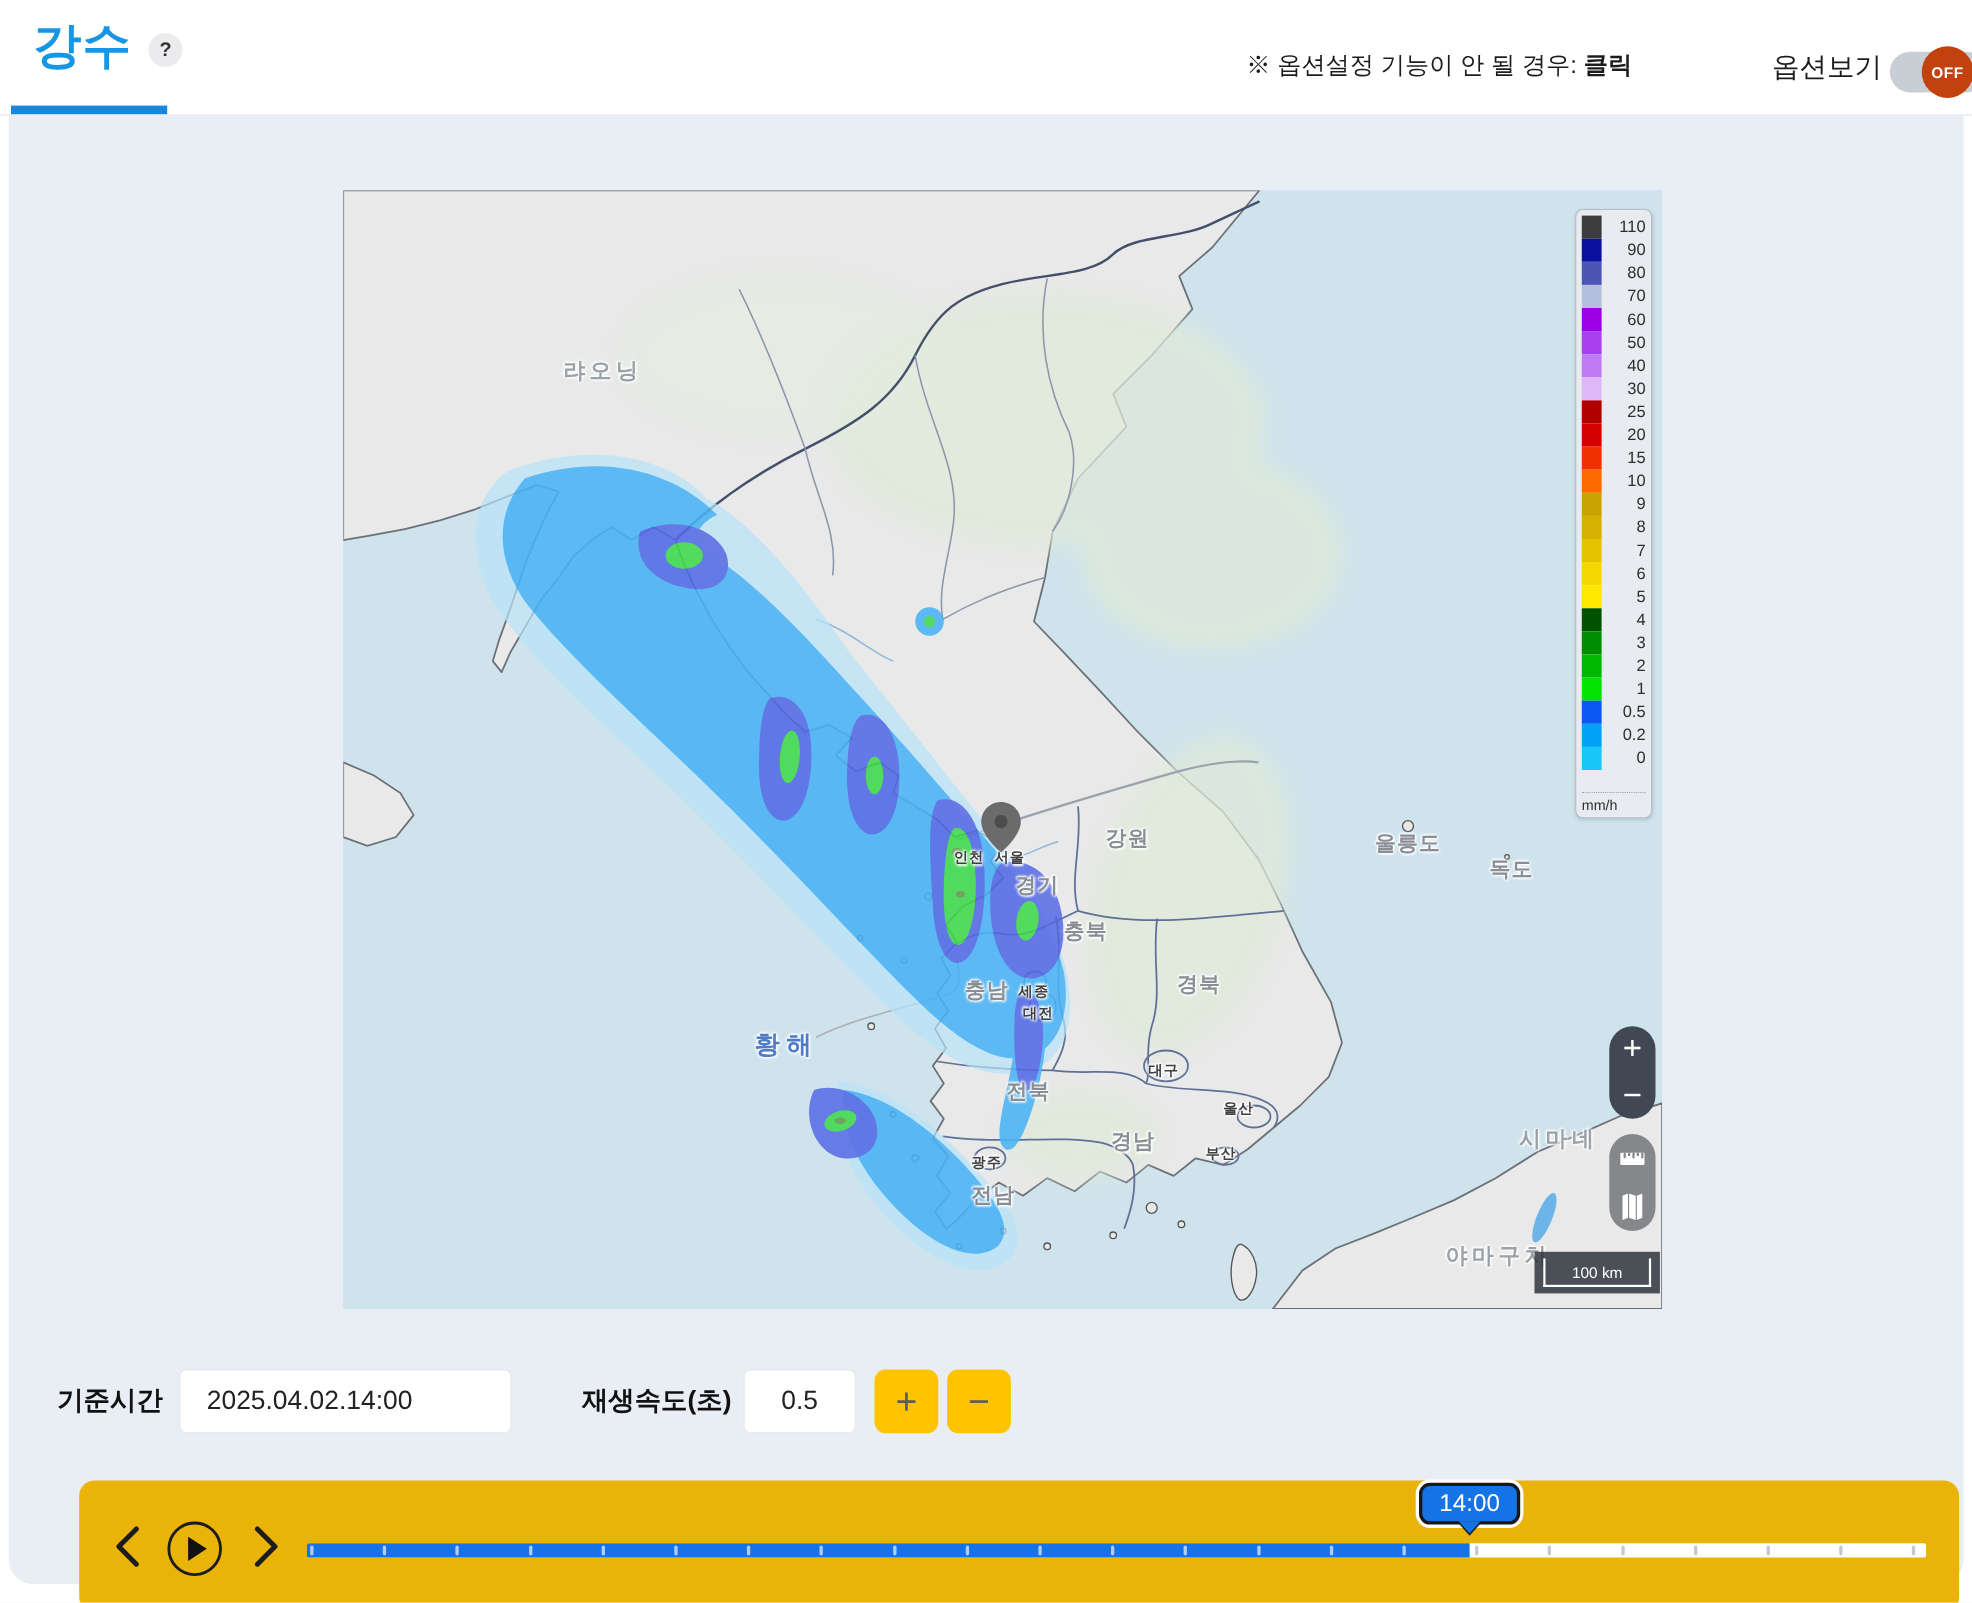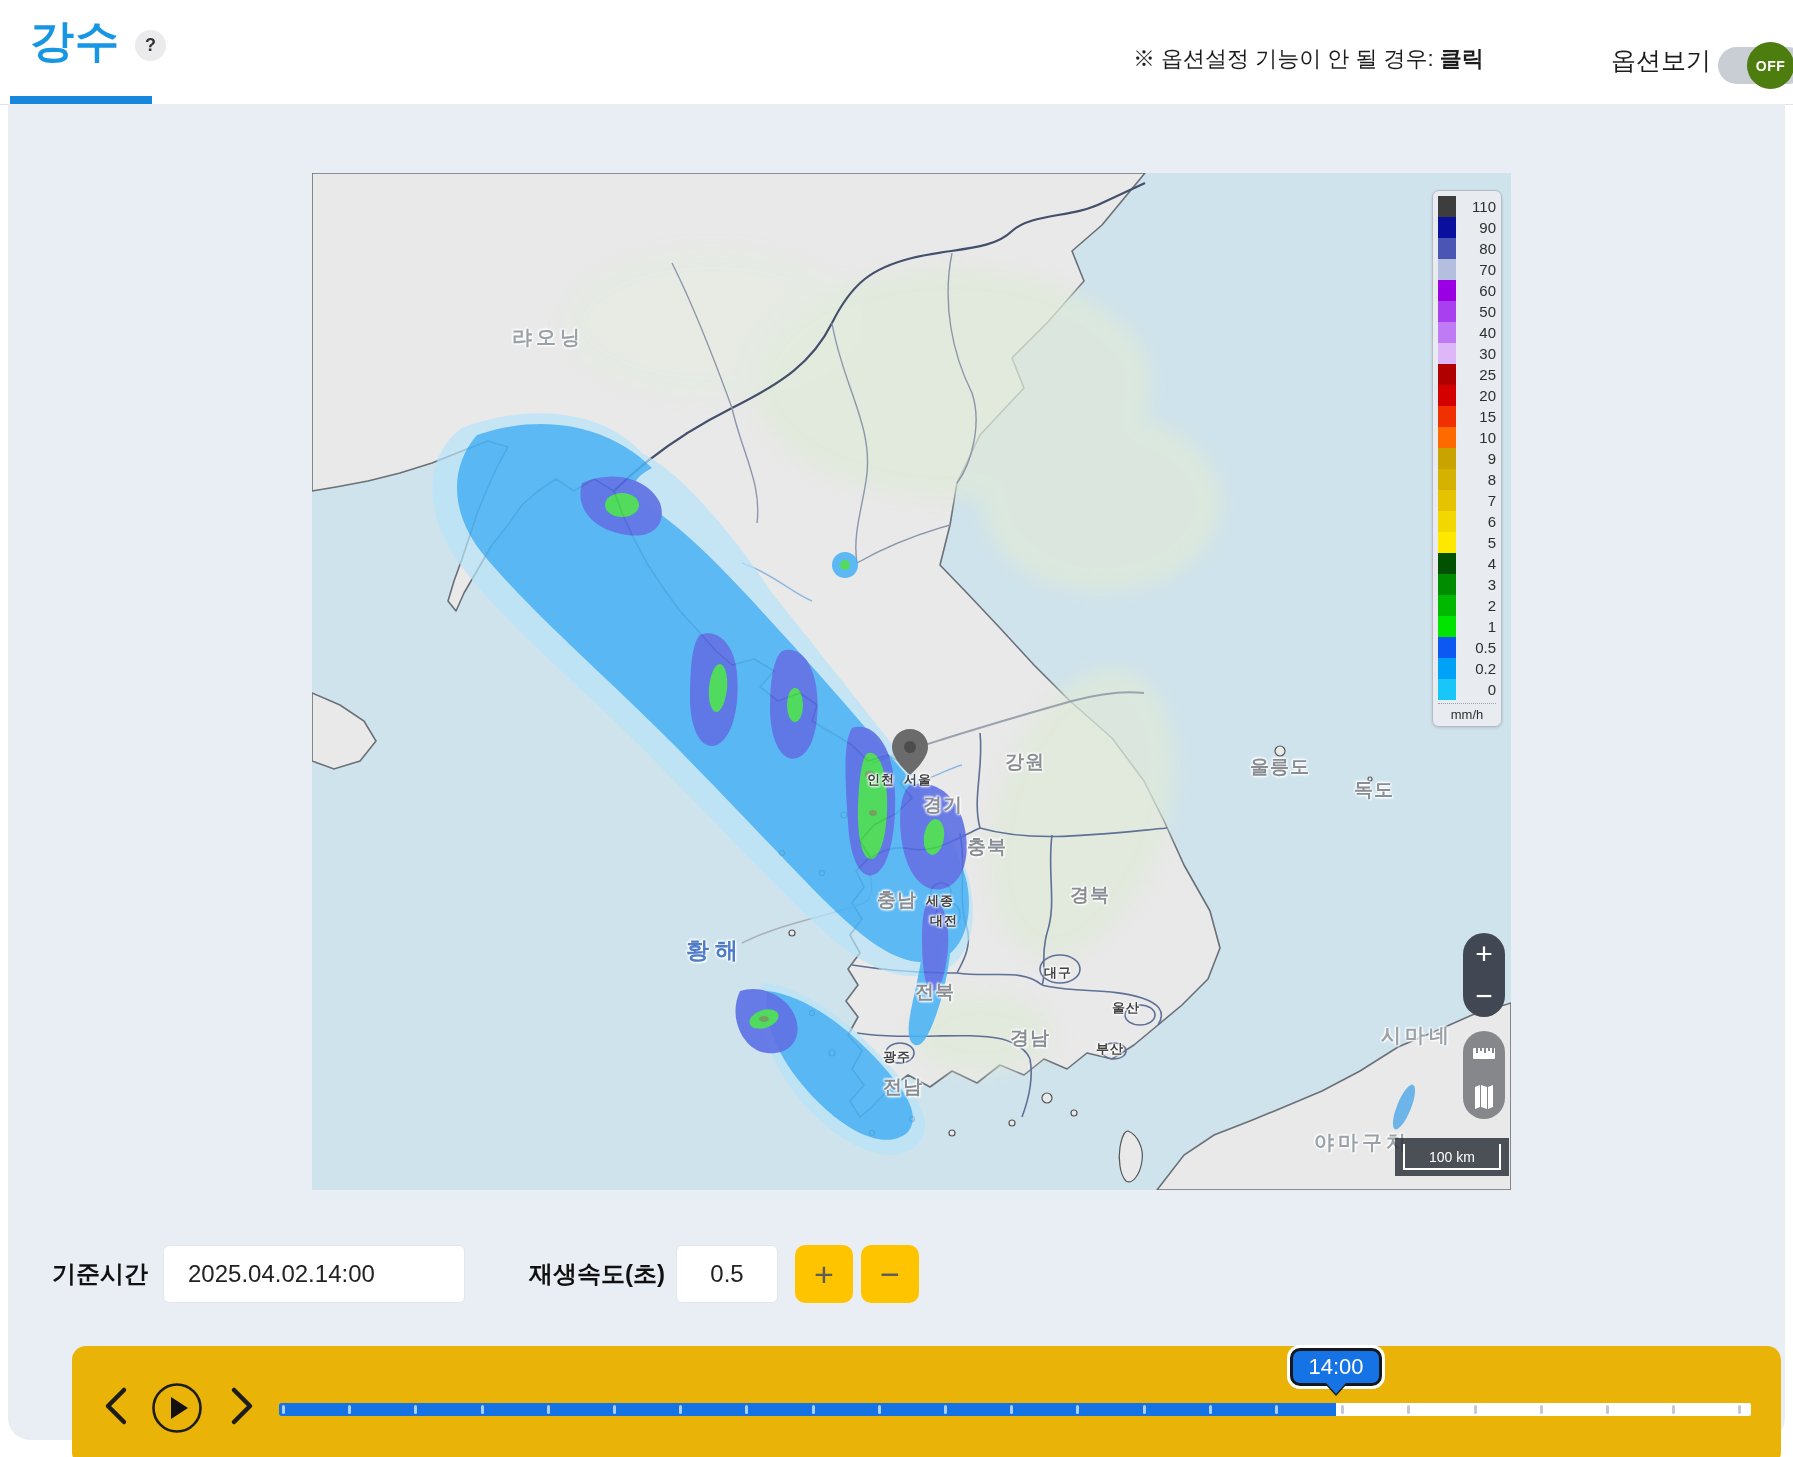--- a/index.html
+++ b/index.html
@@ -8,41 +8,41 @@
   
   .header{position:absolute;left:0;top:0;width:1793px;height:104px;background:#fff;border-bottom:1px solid #dfe3e9;}
   .title{position:absolute;left:30px;top:12px;font-size:44px;font-weight:700;color:#1796e4;letter-spacing:1px;}
   .help-badge{position:absolute;left:135px;top:30px;width:31px;height:31px;border-radius:50%;background:#ebebee;color:#333;
     font-size:18px;font-weight:700;display:flex;align-items:center;justify-content:center;cursor:pointer;}
   .tab-underline{position:absolute;left:10px;top:96px;width:142px;height:8px;background:#1787dd;}
   .notice{position:absolute;left:1133px;top:44px;font-size:22px;color:#1c1c1c;}
   .notice b{font-weight:700;}
   .options-label{position:absolute;left:1611px;top:44px;font-size:25px;color:#1c1c1c;}
   .toggle{position:absolute;left:1718px;top:47px;width:88px;height:37px;border-radius:19px;background:#c9cdd4;cursor:pointer;}
-  .toggle-knob{position:absolute;right:12px;top:-5px;width:47px;height:47px;border-radius:50%;background:#4d7c0f;color:#fff;
+  .toggle-knob{position:absolute;right:12px;top:-5px;width:47px;height:47px;border-radius:50%;background:#c2410c;color:#fff;
     font-size:14px;font-weight:700;display:flex;align-items:center;justify-content:center;letter-spacing:.5px;}
 
   
   .panel{position:absolute;left:8px;top:104px;width:1777px;height:1336px;background:#e9edf4;border-radius:0 0 22px 22px;}
 
   
   .map{position:absolute;left:312px;top:173px;width:1199px;height:1017px;background:#cfe3ed;overflow:hidden;}
   .map-labels span{position:absolute;transform:translate(-50%,-50%);white-space:nowrap;font-weight:600;font-size:19px;color:#898e94;
     letter-spacing:1px;text-shadow:0 0 3px #fff,0 0 3px #fff,1px 1px 2px #fff,-1px -1px 2px #fff;}
   .map-labels .mlbl-f{color:#9aa1a7;font-size:20px;letter-spacing:4px;}
   .map-labels .mlbl-c{color:#404040;font-size:13px;}
   .map-labels .mlbl-sea{color:#4f7cc7;font-size:23px;font-weight:700;letter-spacing:6px;}
 
   
   .legend{position:absolute;top:17px;right:9px;width:58px;background:rgba(233,235,239,.95);border:1px solid #b6bcc6;
     border-radius:7px;padding:5px 5px 4px 5px;box-shadow:0 1px 3px rgba(0,0,0,.15);}
   .lg-row{display:flex;align-items:center;height:21px;}
   .lg-sw{width:18px;height:21px;flex:0 0 18px;}
   .lg-v{flex:1;text-align:right;font-size:15px;color:#2e2e2e;line-height:21px;}
-  .lg-unit{border-top:1px dotted #9aa0aa;margin-top:3px;padding-top:3px;text-align:center;font-size:13px;color:#2e2e2e;}
+  .lg-unit{border-top:1px dotted #9aa0aa;margin-top:20px;padding-top:3px;text-align:left;font-size:13px;color:#2e2e2e;}
 
   
   .zoom-pill{position:absolute;left:1151px;top:760px;width:42px;height:84px;background:#414854;border-radius:21px;
     display:flex;flex-direction:column;align-items:center;justify-content:space-around;color:#fff;}
   .zoom-pill .zbtn{width:42px;height:42px;display:flex;align-items:center;justify-content:center;font-size:30px;font-weight:400;cursor:pointer;line-height:1;}
   .tools-pill{position:absolute;left:1151px;top:858px;width:42px;height:88px;background:rgba(128,130,134,.95);border-radius:21px;
     display:flex;flex-direction:column;align-items:center;justify-content:space-around;}
   .tools-pill .tbtn{width:42px;height:40px;display:flex;align-items:center;justify-content:center;cursor:pointer;}
   .scalebar{position:absolute;left:1083px;top:965px;width:114px;height:38px;background:rgba(40,46,54,.82);}
   .scalebar .bracket{position:absolute;left:8px;right:8px;top:6px;bottom:6px;border-left:2px solid #fff;border-right:2px solid #fff;border-bottom:2px solid #fff;}

